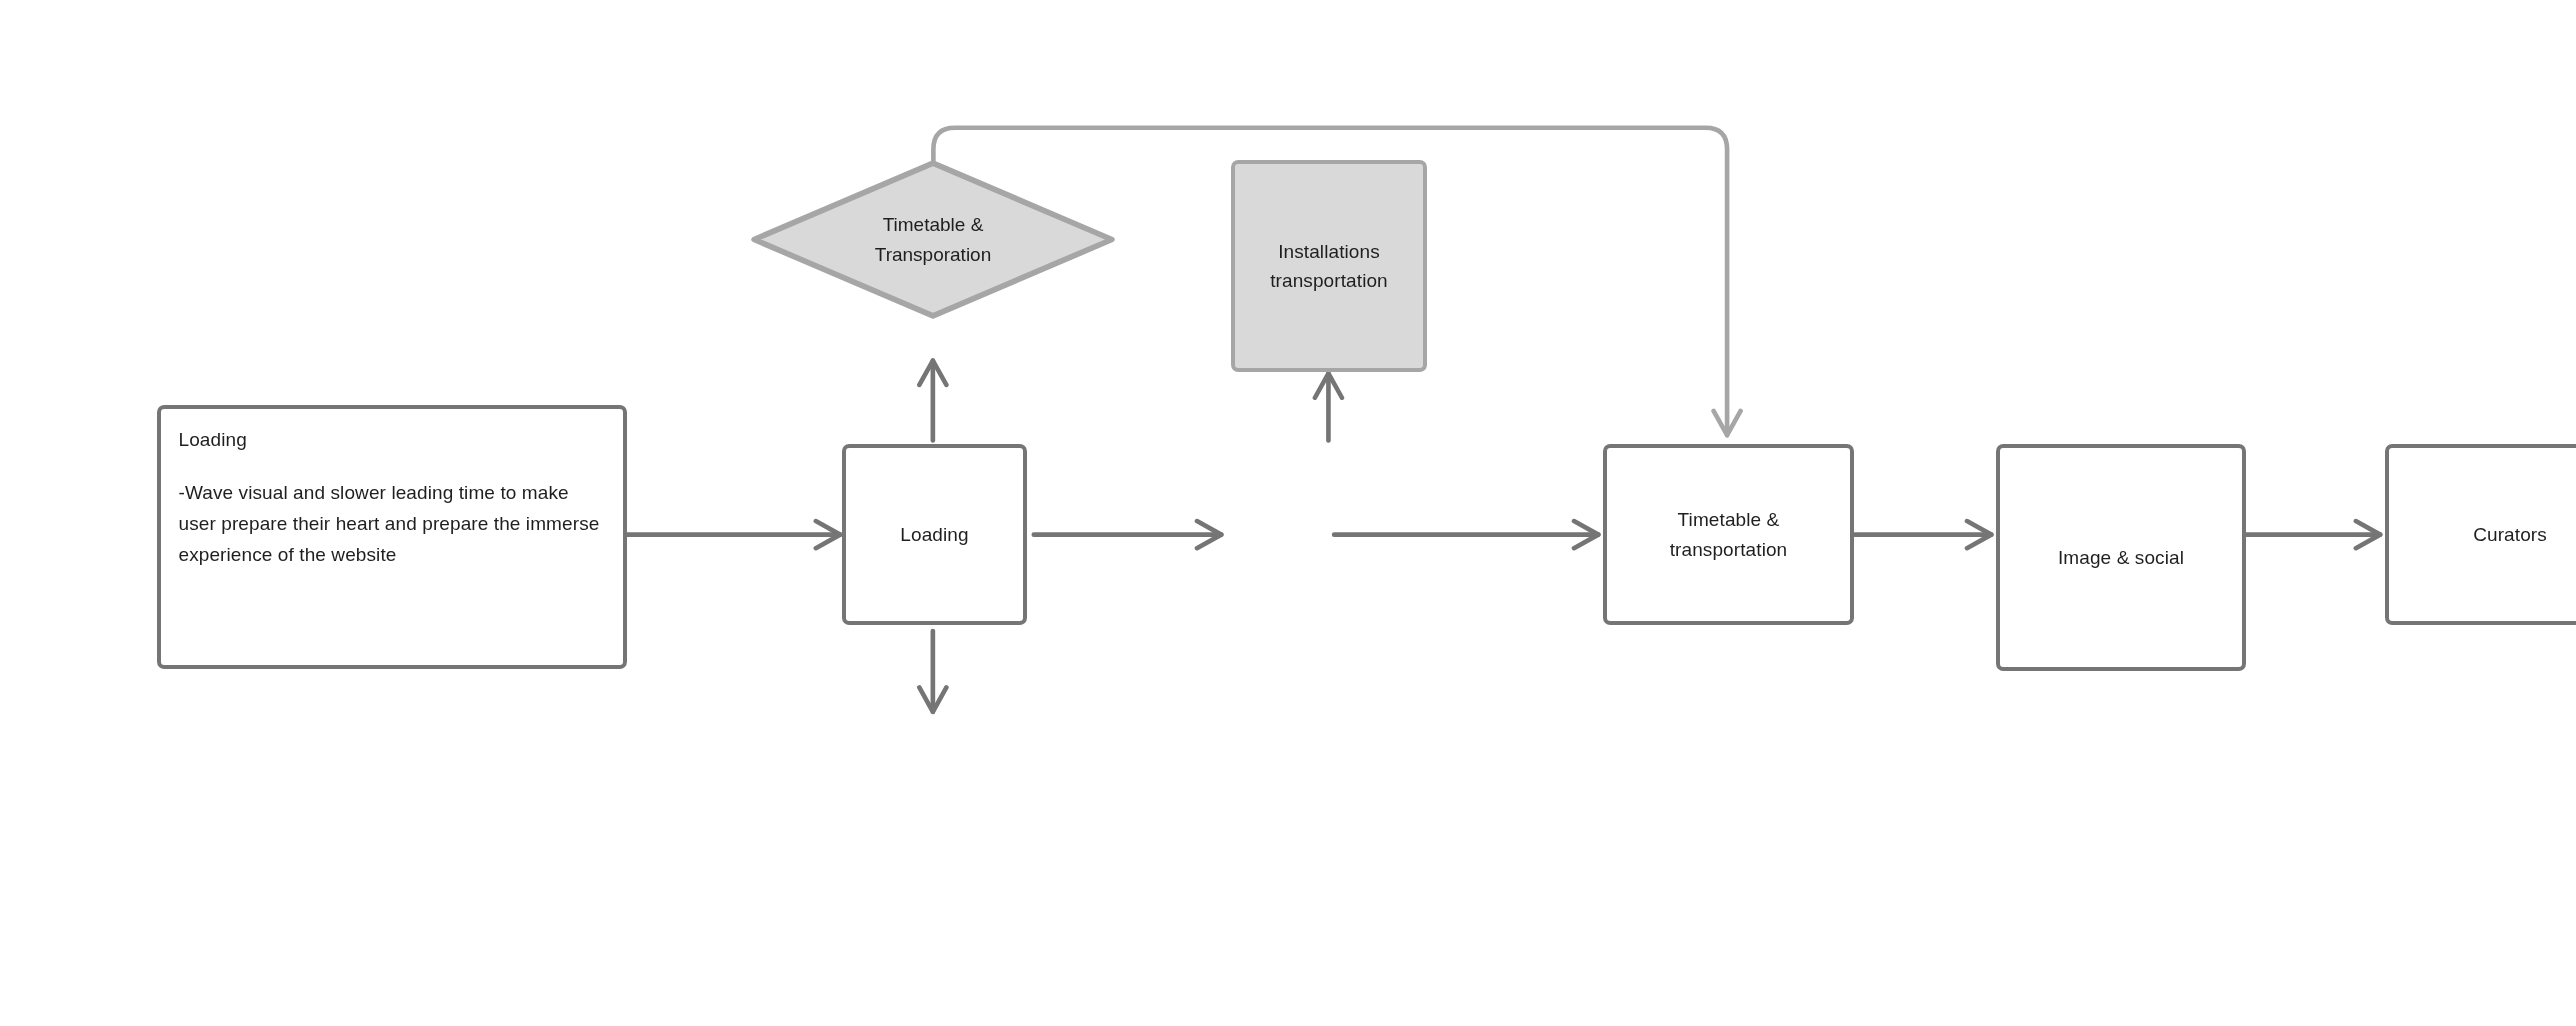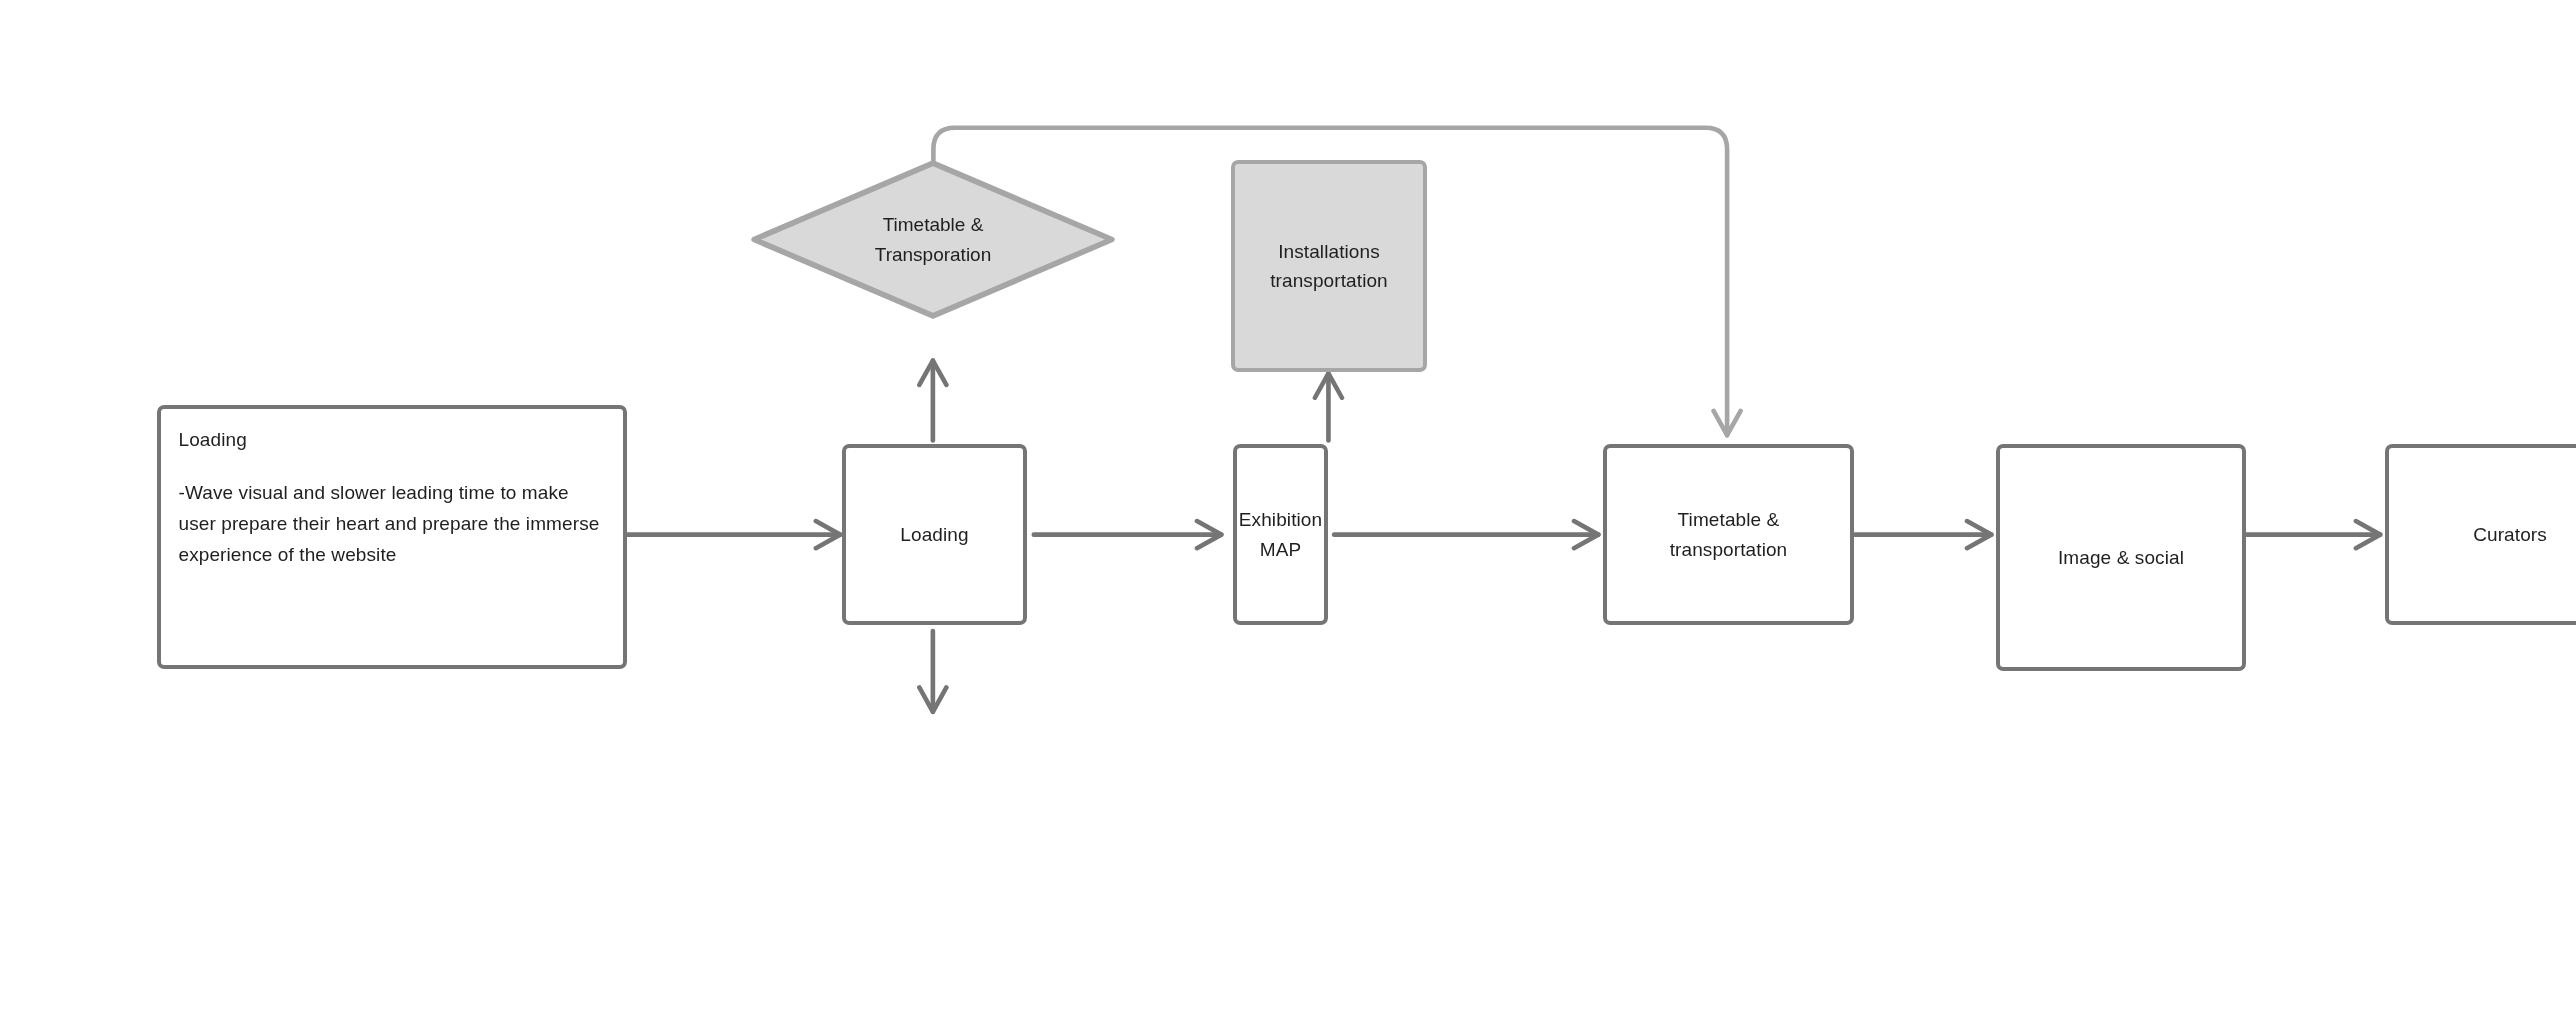--- a/index.html
+++ b/index.html
@@ -152,24 +152,20 @@
     </svg>
     <span class="dlabel">Timetable &amp;
 Transporation</span>
   </div>
 
   <div class="node rect gray" style="left:1231px; top:160px; width:196px; height:212px;">
     <span class="label">Installations
 transportation</span>
   </div>
 
-  <div class="node rect" style="left:1233px; top:444px; width:95px; height:181px;">
-    <span class="label">Exhibition
-MAP</span>
-  </div>
 
   <div class="node rect" style="left:1603px; top:444px; width:251px; height:181px;">
     <span class="label">Timetable &amp;
 transportation</span>
   </div>
 
   <div class="node rect" style="left:1996px; top:444px; width:250px; height:227px;">
     <span class="label">Image &amp; social</span>
   </div>
 

